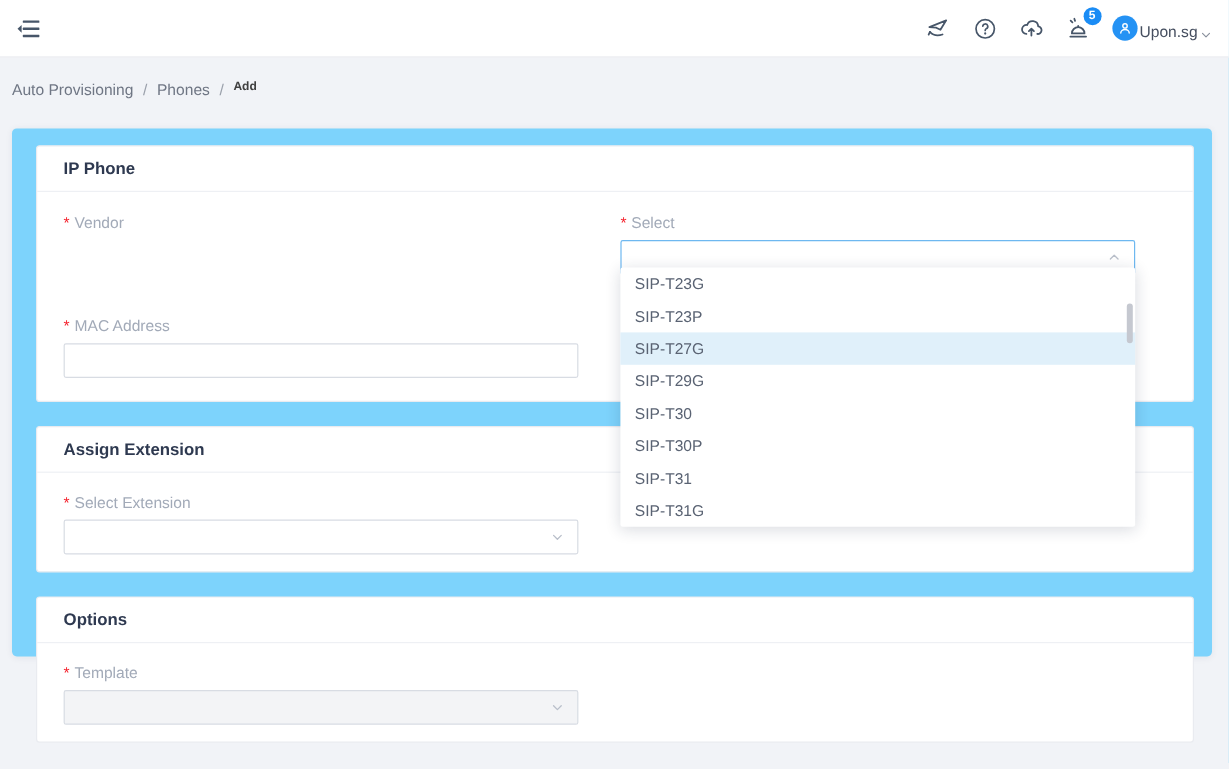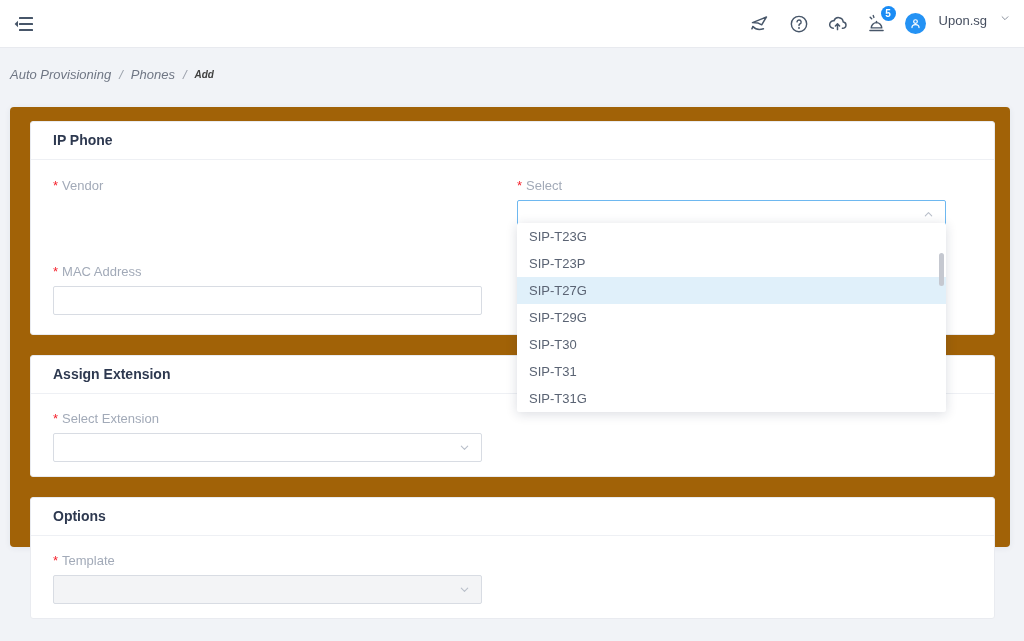--- a/index.html
+++ b/index.html
@@ -19,33 +19,33 @@
   }
   .icon-btn{width:22px;height:22px;display:flex;align-items:center;justify-content:center;
     color:var(--slate);cursor:pointer;}
   .topbar-right{display:flex;align-items:center;gap:17px;}
   .bell-wrap{position:relative;}
   .badge{
     position:absolute;top:-7px;right:-8px;min-width:15px;height:15px;padding:0 3px;
     border-radius:8px;background:var(--badge);color:#fff;font-size:10px;line-height:15px;
     text-align:center;font-weight:bold;
   }
-  .user{display:flex;align-items:flex-start;gap:13px;cursor:pointer;}
+  .user{display:flex;align-items:flex-end;gap:2px;cursor:pointer;}
   .avatar{width:21px;height:21px;border-radius:50%;background:var(--avatar);
     display:flex;align-items:center;justify-content:center;}
   .username{font-size:13px;color:#454e5f;}
   .user-chev{color:#8a919d;display:flex;}
   
-  .breadcrumb{margin:19px 0 0 10px;font-size:13px;color:#6f7684;display:flex;align-items:center;font-style:italic;}
+  .breadcrumb{margin:19px 0 0 10px;font-size:13px;color:#6f7684;display:flex;align-items:flex-start;}
   .breadcrumb .sep{margin:0 8px;color:#9aa0ab;}
   .breadcrumb .link{cursor:pointer;}
   .breadcrumb .current{color:#404040;font-weight:bold;font-size:10px;}
   
   .panel{
-    margin:25px 14px 0 10px;width:1000px;height:440px;background:#a16207;border-radius:4px;
+    margin:25px 14px 0 10px;width:1000px;height:440px;background:#7dd3fc;border-radius:4px;
     box-shadow:0 1px 6px rgba(30,50,80,.07);padding:14px 15px 0 20px;
   }
   .card{border:1px solid #e9ebf0;border-radius:3px;background:#fff;margin-bottom:20px;}
   .card-header{
     height:38px;line-height:37px;padding:0 22px;font-size:14px;font-weight:bold;
     color:var(--header);border-bottom:1px solid #eef0f4;
   }
   .card-body{padding:18px 22px 19px;}
   .card-body.slim{padding:17px 22px 14px;}
   .form-grid{display:flex;flex-wrap:wrap;column-gap:60px;row-gap:13px;gap:35px;}
@@ -161,20 +161,21 @@
                 </svg>
             </span>
           </div>
           <div class="dropdown">
             <div>
                 <div class="dd-item">SIP-T23G</div>
                 <div class="dd-item">SIP-T23P</div>
                 <div class="dd-item active">SIP-T27G</div>
                 <div class="dd-item">SIP-T29G</div>
                 <div class="dd-item">SIP-T30</div>
+                <div class="dd-item">SIP-T30P</div>
                 <div class="dd-item">SIP-T31</div>
                 <div class="dd-item">SIP-T31G</div>
               </div>
             <div class="dd-scroll"></div>
           </div>
         </div>
         <div class="field">
           <div class="label">
             <span class="req">*</span><span>MAC Address</span>
           </div>

